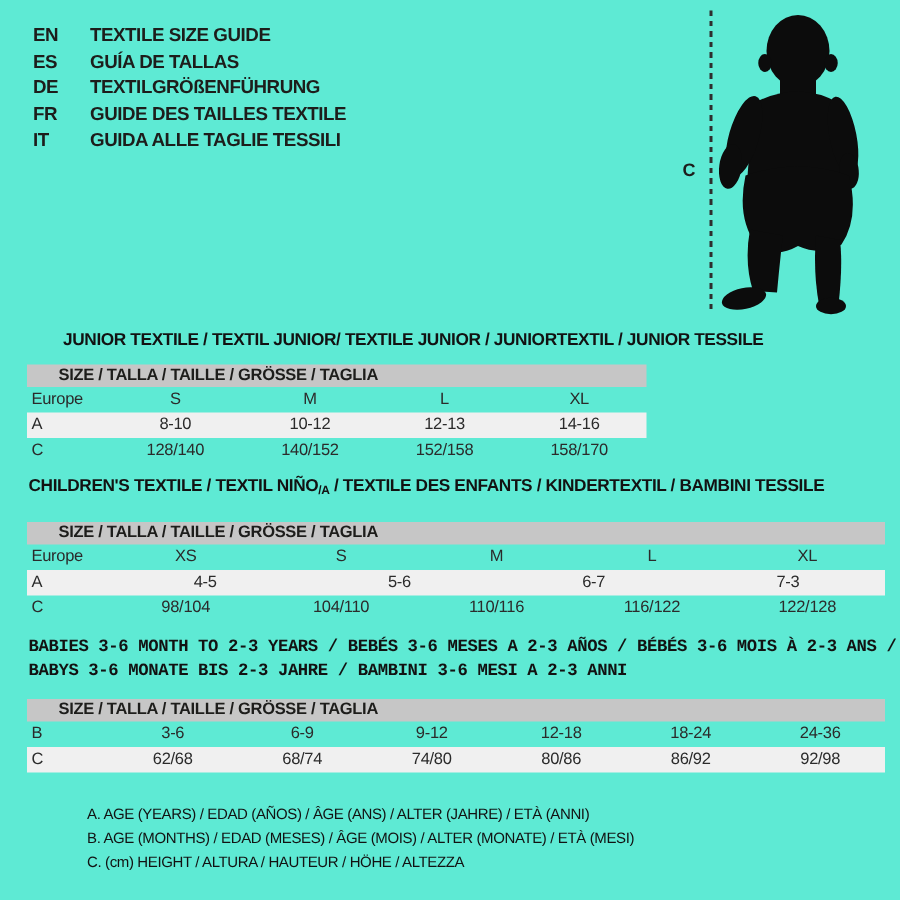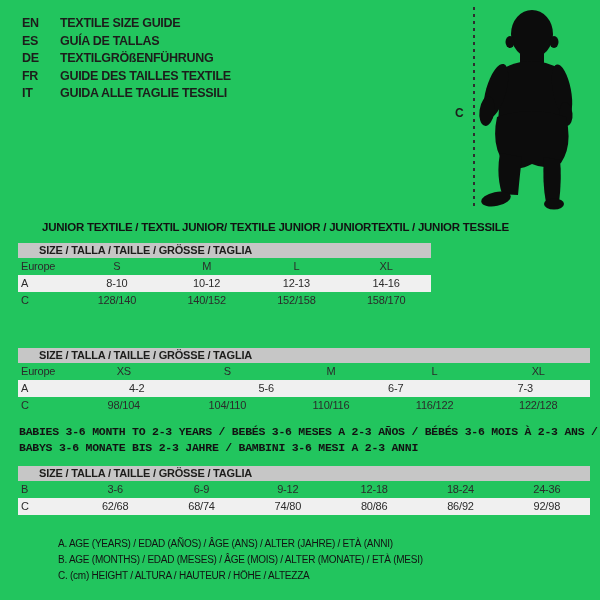--- a/index.html
+++ b/index.html
@@ -1,18 +1,18 @@
 <!DOCTYPE html>
 <html><head>
 <meta charset="utf-8">
 <style>
   * { margin:0; padding:0; box-sizing:border-box; }
   html,body { width:600px; height:600px; background:#ffffff;
     font-family:"Liberation Sans", sans-serif; color:#1d1d1b; overflow:hidden; }
-  .page { position:relative; width:600px; height:600px; background:#22c55e; }
+  .page { position:relative; width:600px; height:600px; background:#5eead4; }
 
   
   .lang-list { position:absolute; left:22px; top:15px; font-weight:700;
     font-size:12.5px; letter-spacing:-0.3px; line-height:17.5px; }
   .lang-row { display:flex; }
   .lang-code { width:38px; }
 
   
   .figure { position:absolute; left:440px; top:5px; width:155px; height:205px; }
   .c-label { position:absolute; left:15px; top:101px; font-weight:700; font-size:12px; }
@@ -123,33 +123,36 @@
       </div>
       <div class="trow">
         <div class="tlabel">C</div>
         <div class="tcell">128/140</div>
         <div class="tcell">140/152</div>
         <div class="tcell">152/158</div>
         <div class="tcell">158/170</div>
       </div>
     </div>
 
+  <h2 class="sec-title" id="title-1">
+    <span>CHILDREN'S TEXTILE / TEXTIL NIÑO</span><span class="subscr">/A</span><span> / TEXTILE DES ENFANTS / KINDERTEXTIL / BAMBINI TESSILE</span>
+  </h2>
   <div class="tbl" id="tbl-1">
       <div class="thead">SIZE / TALLA / TAILLE / GRÖSSE / TAGLIA</div>
       <div class="trow">
         <div class="tlabel">Europe</div>
         <div class="tcell">XS</div>
         <div class="tcell">S</div>
         <div class="tcell">M</div>
         <div class="tcell">L</div>
         <div class="tcell">XL</div>
       </div>
       <div class="trow alt">
         <div class="tlabel">A</div>
-        <div class="tcell">4-2</div>
+        <div class="tcell">4-5</div>
         <div class="tcell">5-6</div>
         <div class="tcell">6-7</div>
         <div class="tcell">7-3</div>
       </div>
       <div class="trow">
         <div class="tlabel">C</div>
         <div class="tcell">98/104</div>
         <div class="tcell">104/110</div>
         <div class="tcell">110/116</div>
         <div class="tcell">116/122</div>

